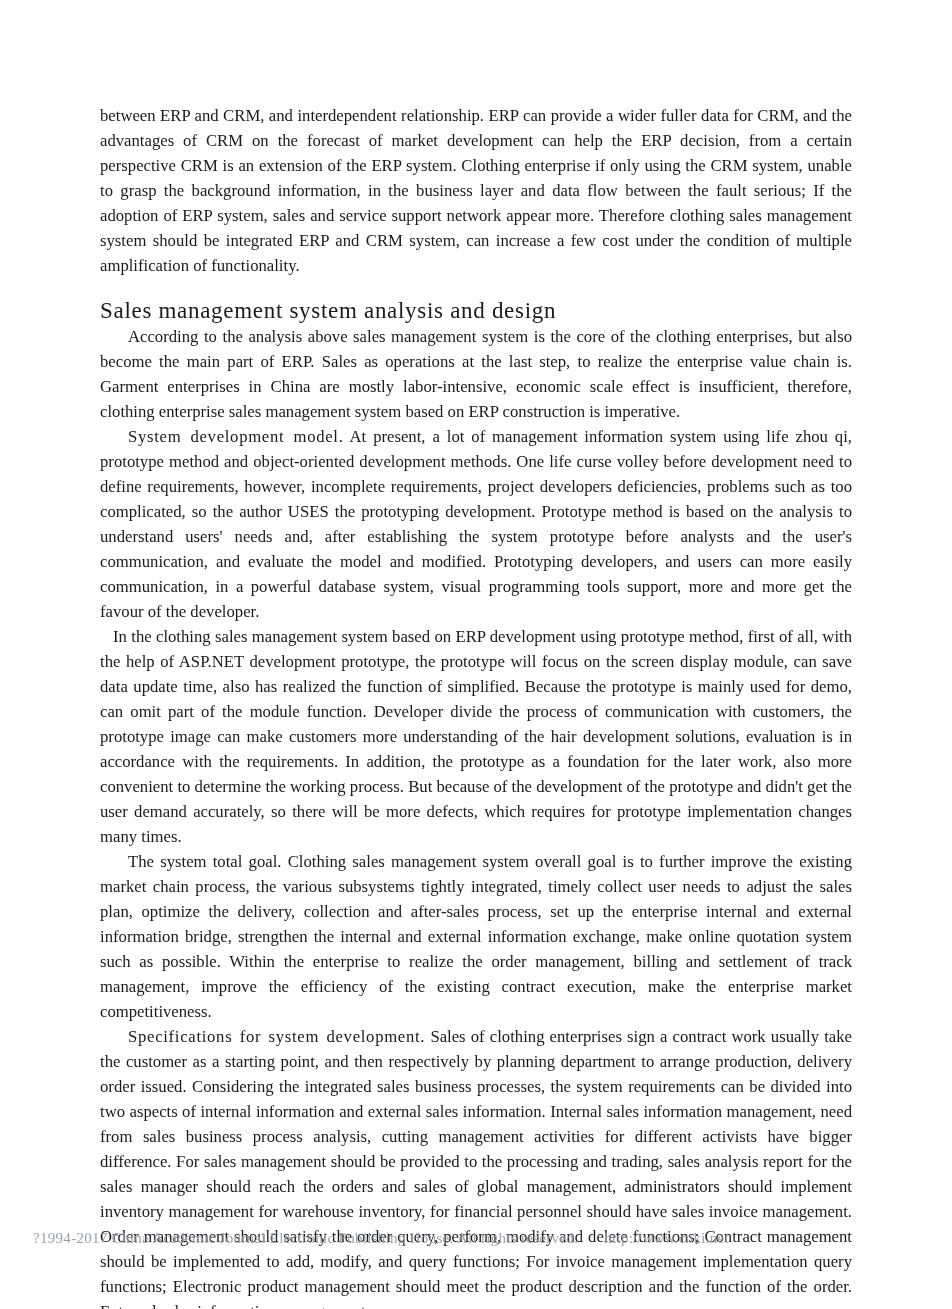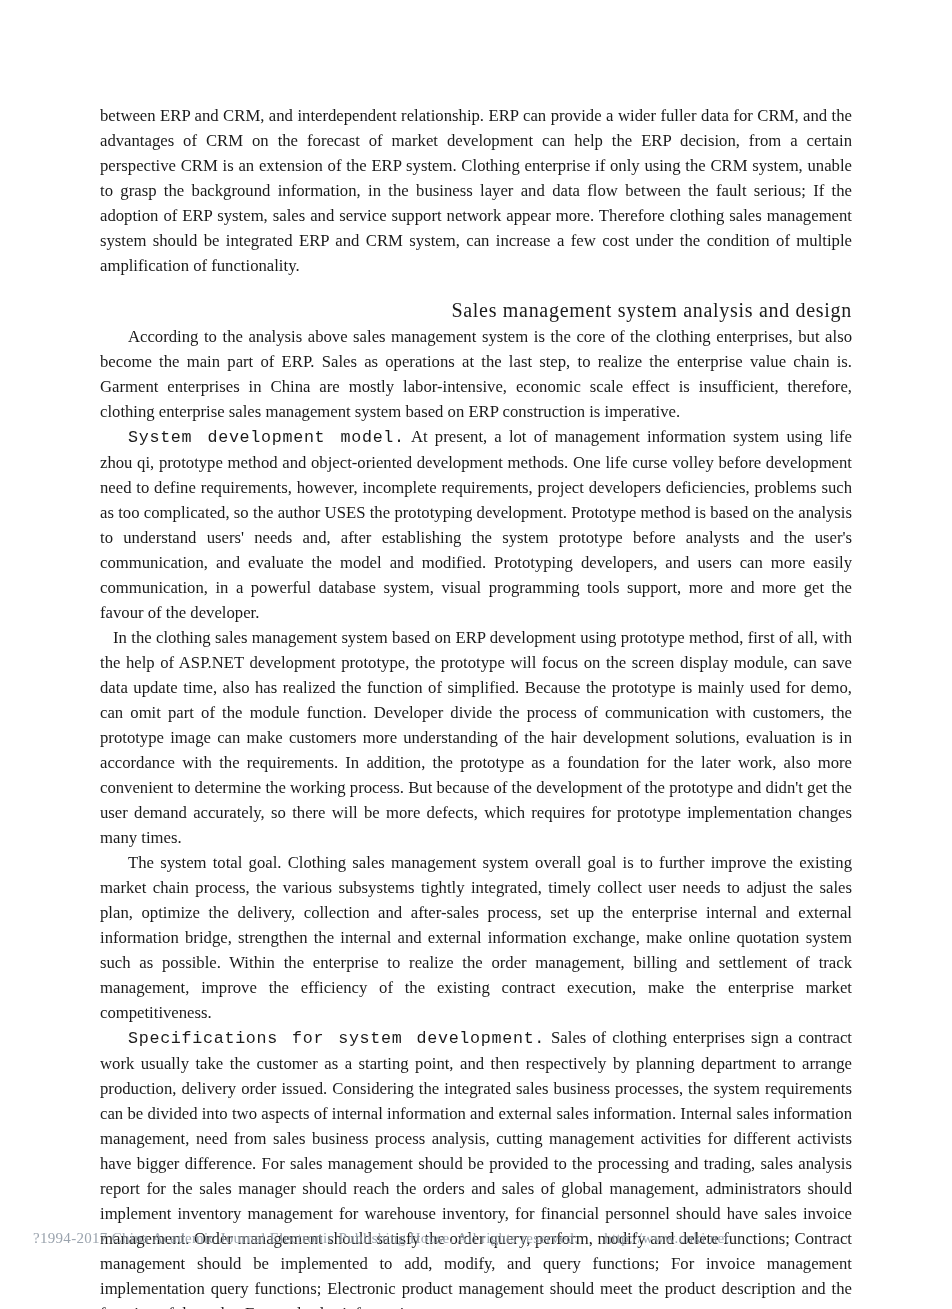--- a/index.html
+++ b/index.html
@@ -28,31 +28,30 @@
     margin: 0;
     padding: 0;
   }
   .indent {
     text-indent: 28px;
   }
   .indent-sm {
     text-indent: 13px;
   }
   .heading {
-    font-size: 20px;
+    font-size: 23px;
     font-weight: normal;
     letter-spacing: 0.7px;
     margin: 20px 0 1px 0;
     padding: 0;
-    text-align: right;
+    text-align: left;
   }
   .lead-spaced {
     letter-spacing: 0.7px;
     word-spacing: 1.5px;
-    font-family: Liberation Mono, monospace;
   }
   .footer {
     position: absolute;
     left: 33px;
     top: 1230px;
     width: 900px;
     font-size: 15px;
     color: #9aa3ad;
     letter-spacing: 0.3px;
     white-space: nowrap;

